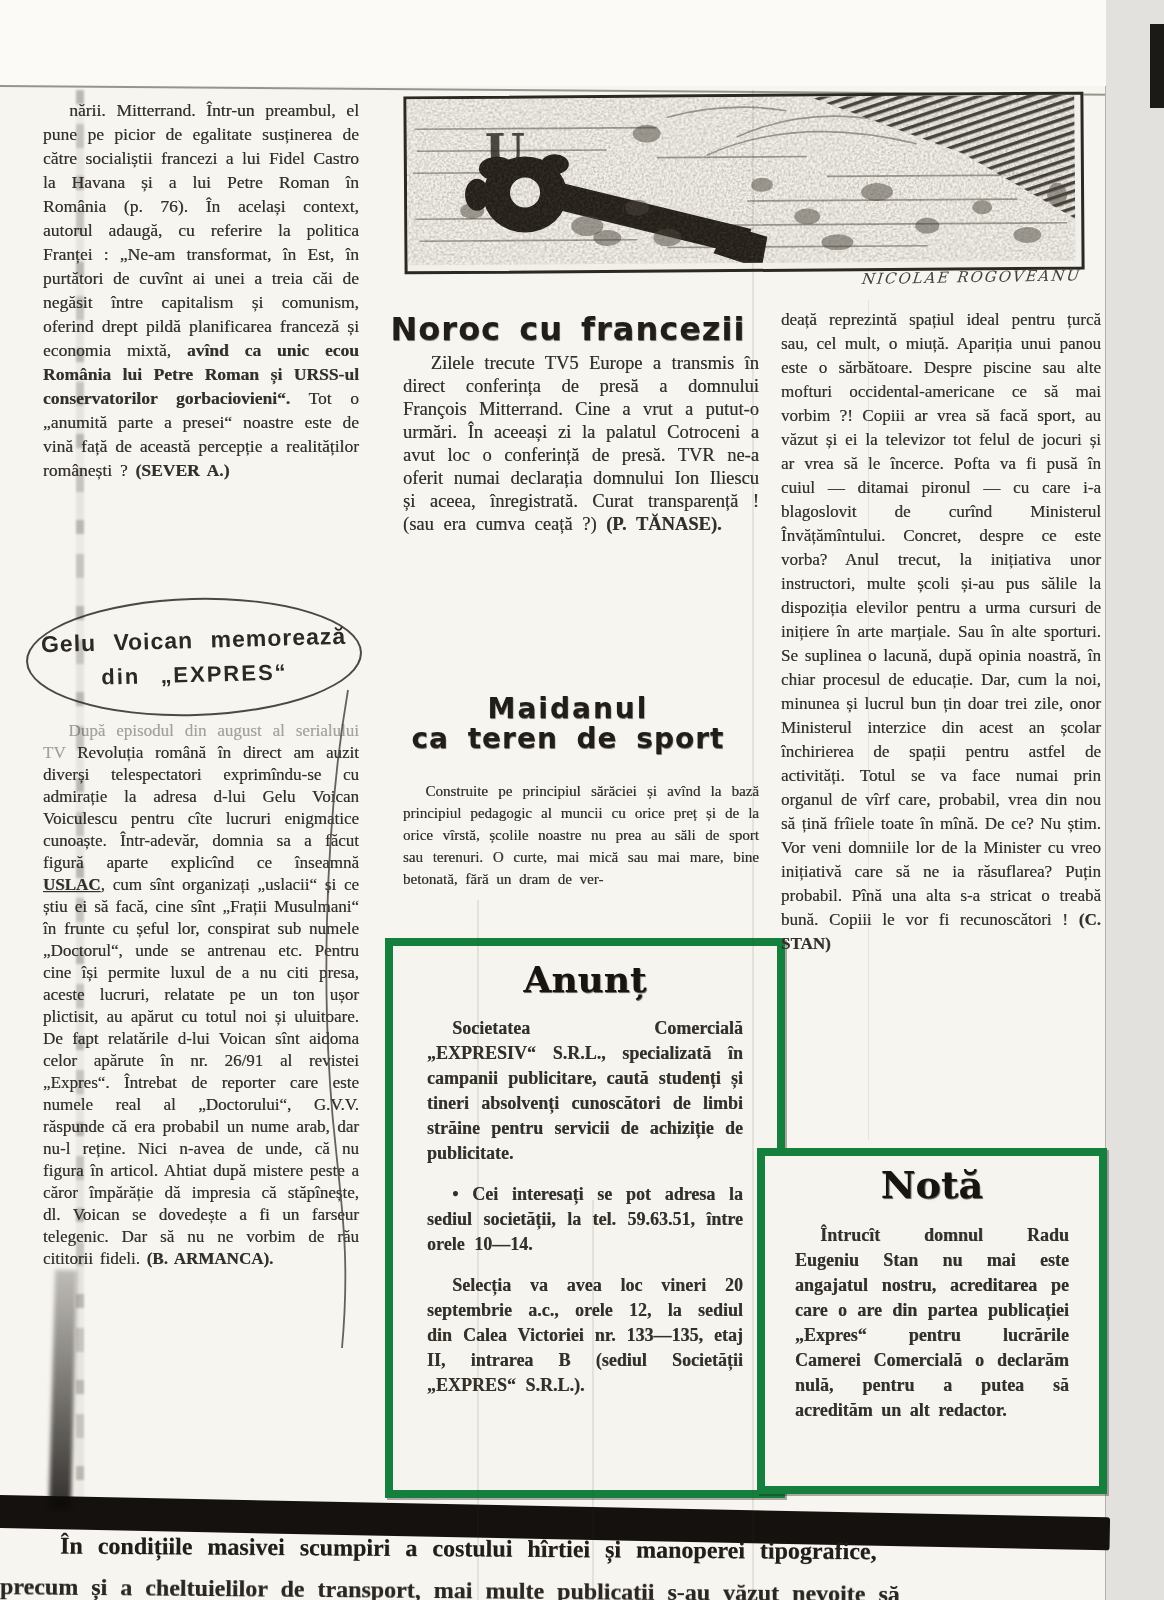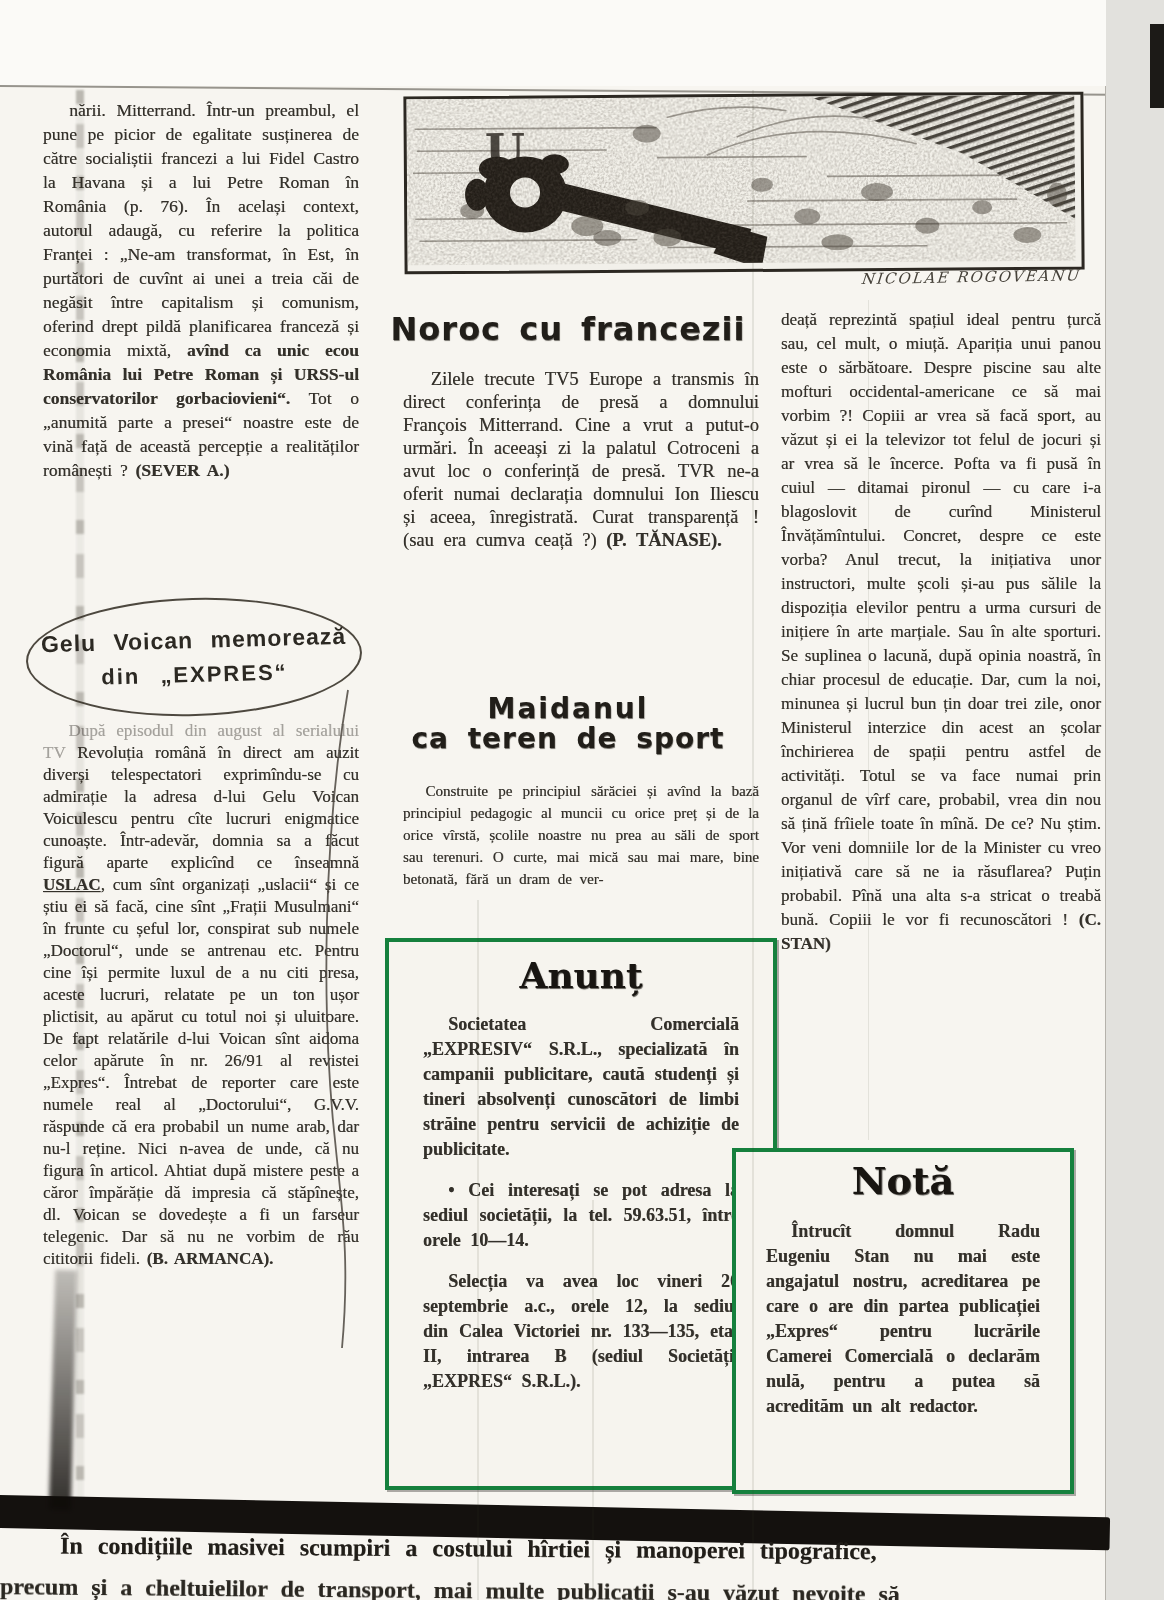--- a/index.html
+++ b/index.html
@@ -46,31 +46,31 @@
 
   .col2-head{
     position:absolute;left:390px;width:356px;text-align:center;
     font-family:"DejaVu Sans", sans-serif;font-weight:bold;color:#211e19;
     text-shadow:0.5px 0.5px 0.8px rgba(30,26,20,0.6);
   }
   .head-noroc{top:310px;font-size:32px;letter-spacing:1px;word-spacing:6px;}
   .head-maidan1{top:660px;font-size:28px;letter-spacing:2px;margin-top:32px;}
   .head-maidan2{top:722px;font-size:28px;letter-spacing:1px;word-spacing:8px;}
 
-  .col2a{left:390px;top:368px;width:356px;font-size:18.5px;line-height:23px;word-spacing:5px;}
+  .col2a{left:390px;top:352px;width:356px;font-size:18.5px;line-height:23px;word-spacing:5px;}
   .col2b{left:390px;top:780px;width:356px;font-size:15px;line-height:22px;word-spacing:4px;}
 
   .col3a{left:768px;top:308px;width:320px;font-size:17px;line-height:24px;word-spacing:2px;}
 
   .boxframe{
     position:absolute;background:#f6f4ee;
-    border:4px solid #15803d;box-shadow:0 0 0 1px #f6f4ee inset, 2px 2px 0 0 rgba(30,27,22,0.35);
+    border:8px solid #15803d;box-shadow:0 0 0 1px #f6f4ee inset, 2px 2px 0 0 rgba(30,27,22,0.35);
   }
   .anunt-box{left:385px;top:938px;width:348px;height:538px;padding:6px 18px 0 18px;}
-  .nota-box{left:732px;top:1148px;width:306px;height:326px;padding:4px 14px 8px 14px;}
+  .nota-box{left:757px;top:1148px;width:306px;height:326px;padding:4px 14px 0 14px;}
   .box-title{
     text-align:center;font-family:"DejaVu Serif", serif;font-weight:bold;color:#181511;
     text-shadow:0.8px 0.8px 0.8px rgba(20,17,12,0.65);
   }
   .anunt-box .box-title{font-size:36px;margin:6px 0 8px 0;}
   .nota-box .box-title{font-size:38px;margin:2px 0 6px 0;}
   .boxframe p{margin:16px;text-indent:1.4em;text-align:justify;font-weight:bold;}
   .anunt-box p{font-size:18px;line-height:25px;word-spacing:5px;}
   .nota-box p{font-size:18px;line-height:25px;word-spacing:4px;}
 

